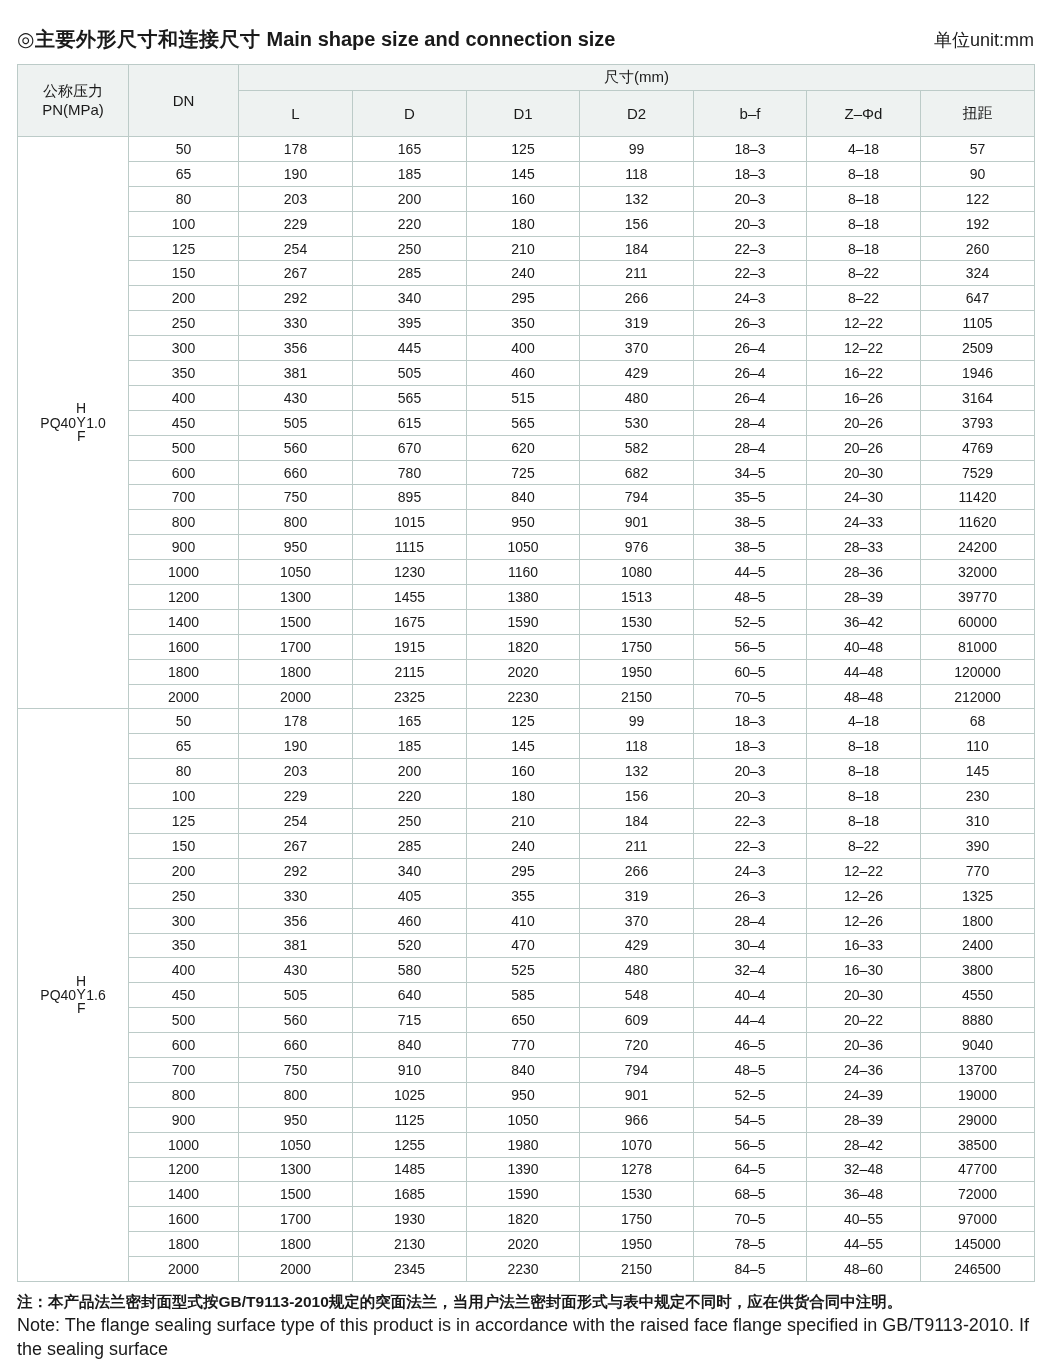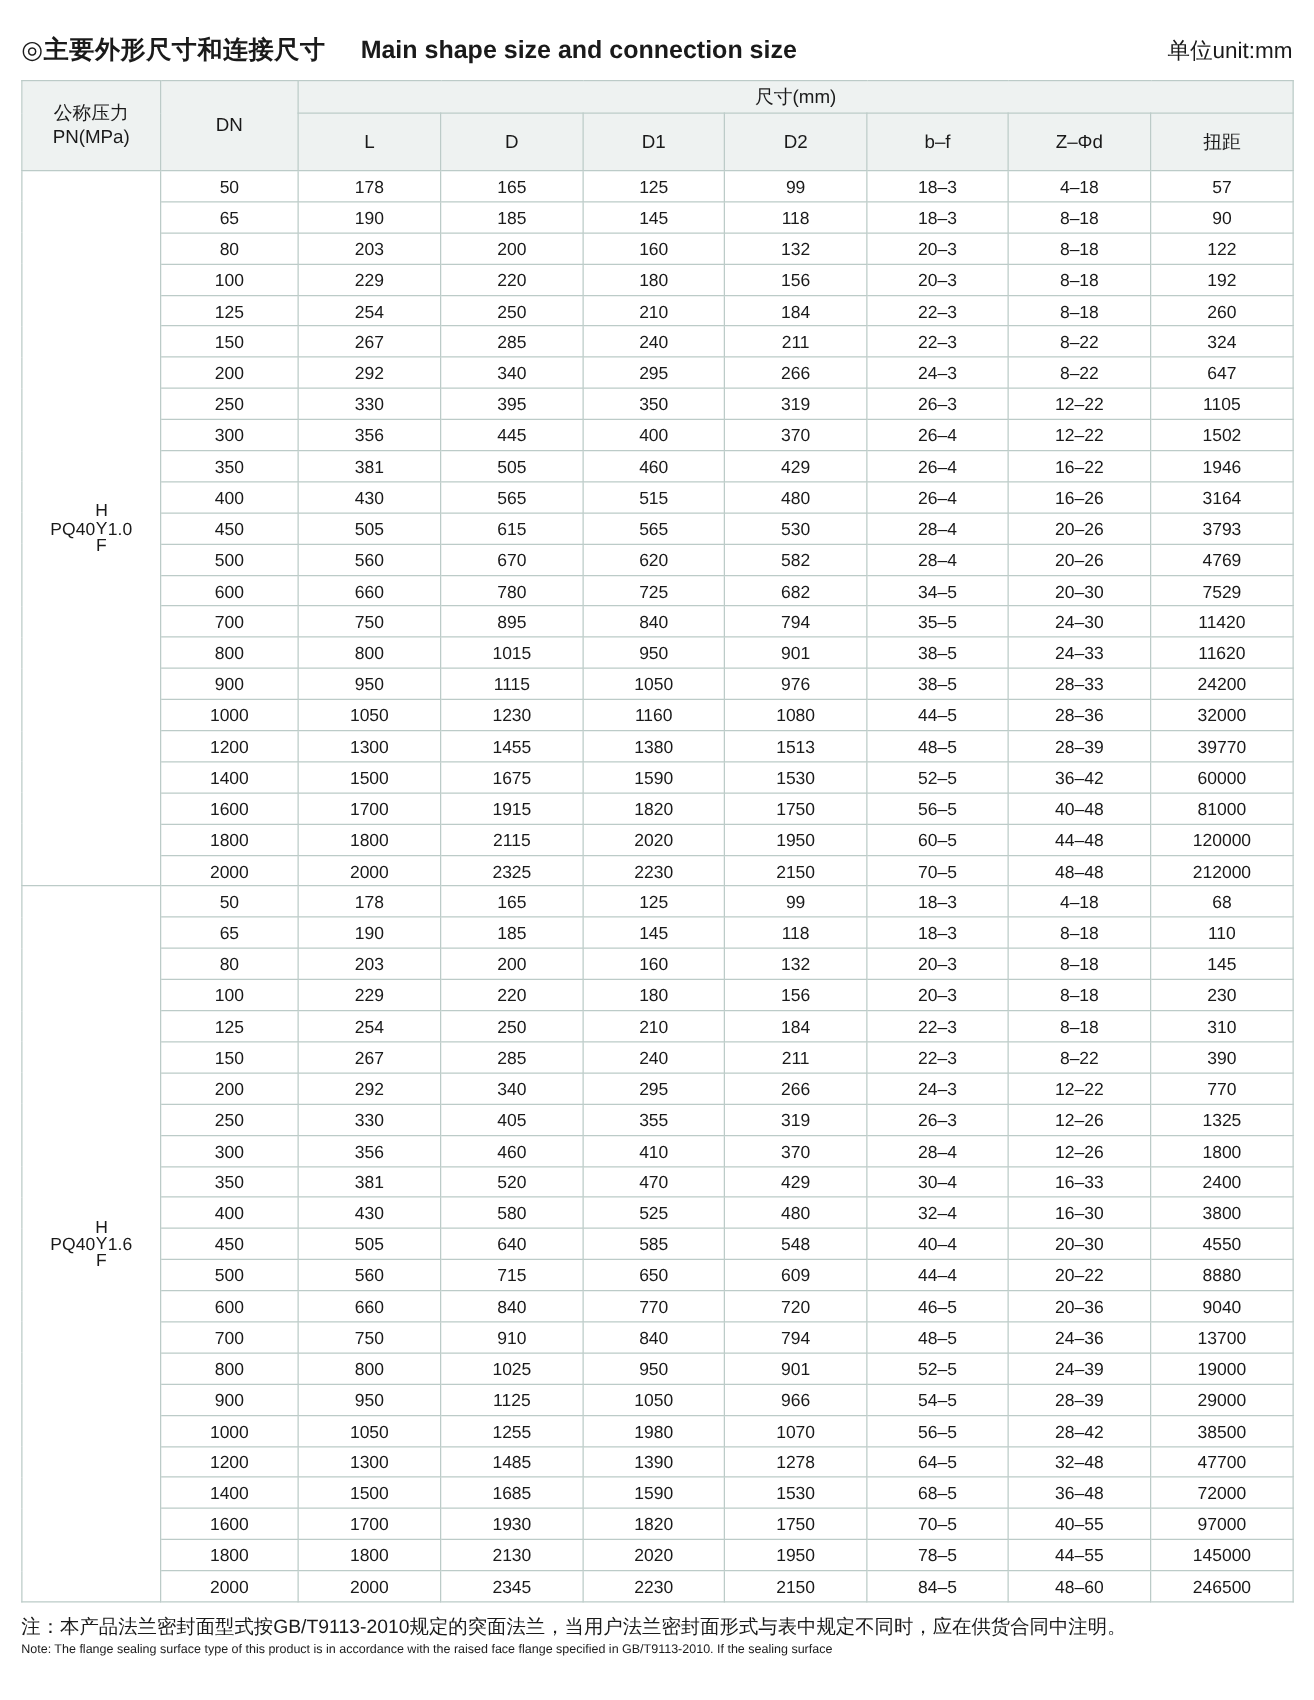--- a/index.html
+++ b/index.html
@@ -15,21 +15,21 @@
     box-sizing:border-box;
   }
   .page{padding:26px 17px 0 17px;}
   .title-row{
     display:flex;align-items:flex-end;justify-content:space-between;
     margin-bottom:11px;
   }
   .title{
     margin:0;font-size:20px;font-weight:bold;letter-spacing:0.5px;
   }
-  .title .title-en{font-weight:bold;letter-spacing:0;margin-left:22px;}
+  .title .title-en{font-weight:bold;letter-spacing:0;}
   .unit{font-size:18px;padding-bottom:1px;}
 
   table.dims{
     border-collapse:collapse;
     width:1017px;
     table-layout:fixed;
   }
   table.dims th, table.dims td{
     border:1px solid var(--border);
     text-align:center;
@@ -55,22 +55,22 @@
   td.plabel-cell{font-size:14px;}
   .plabel{
     display:flex;align-items:center;justify-content:center;
     line-height:1;
   }
   .plabel .stack{
     display:flex;flex-direction:column;align-items:center;
     line-height:0.98;font-size:14px;
   }
   .note{margin-top:9px;}
-  .note-zh{font-size:15.5px;font-weight:normal;line-height:1.4;}
-  .note-en{font-size:10px;line-height:1.35;}
+  .note-zh{font-size:15.5px;font-weight:bold;line-height:1.4;}
+  .note-en{font-size:18px;line-height:1.35;}
 </style>
 </head>
 <body>
 
 <div class="page">
 
   <div class="title-row">
     <h1 class="title"><span>◎主要外形尺寸和连接尺寸</span> <span class="title-en">Main shape size and connection size</span></h1>
     <div class="unit">单位unit:mm</div>
   </div>
@@ -199,21 +199,21 @@
           <td>1105</td>
         </tr>
         <tr>
           <td>300</td>
           <td>356</td>
           <td>445</td>
           <td>400</td>
           <td>370</td>
           <td>26–4</td>
           <td>12–22</td>
-          <td>1502</td>
+          <td>2509</td>
         </tr>
         <tr>
           <td>350</td>
           <td>381</td>
           <td>505</td>
           <td>460</td>
           <td>429</td>
           <td>26–4</td>
           <td>16–22</td>
           <td>1946</td>

